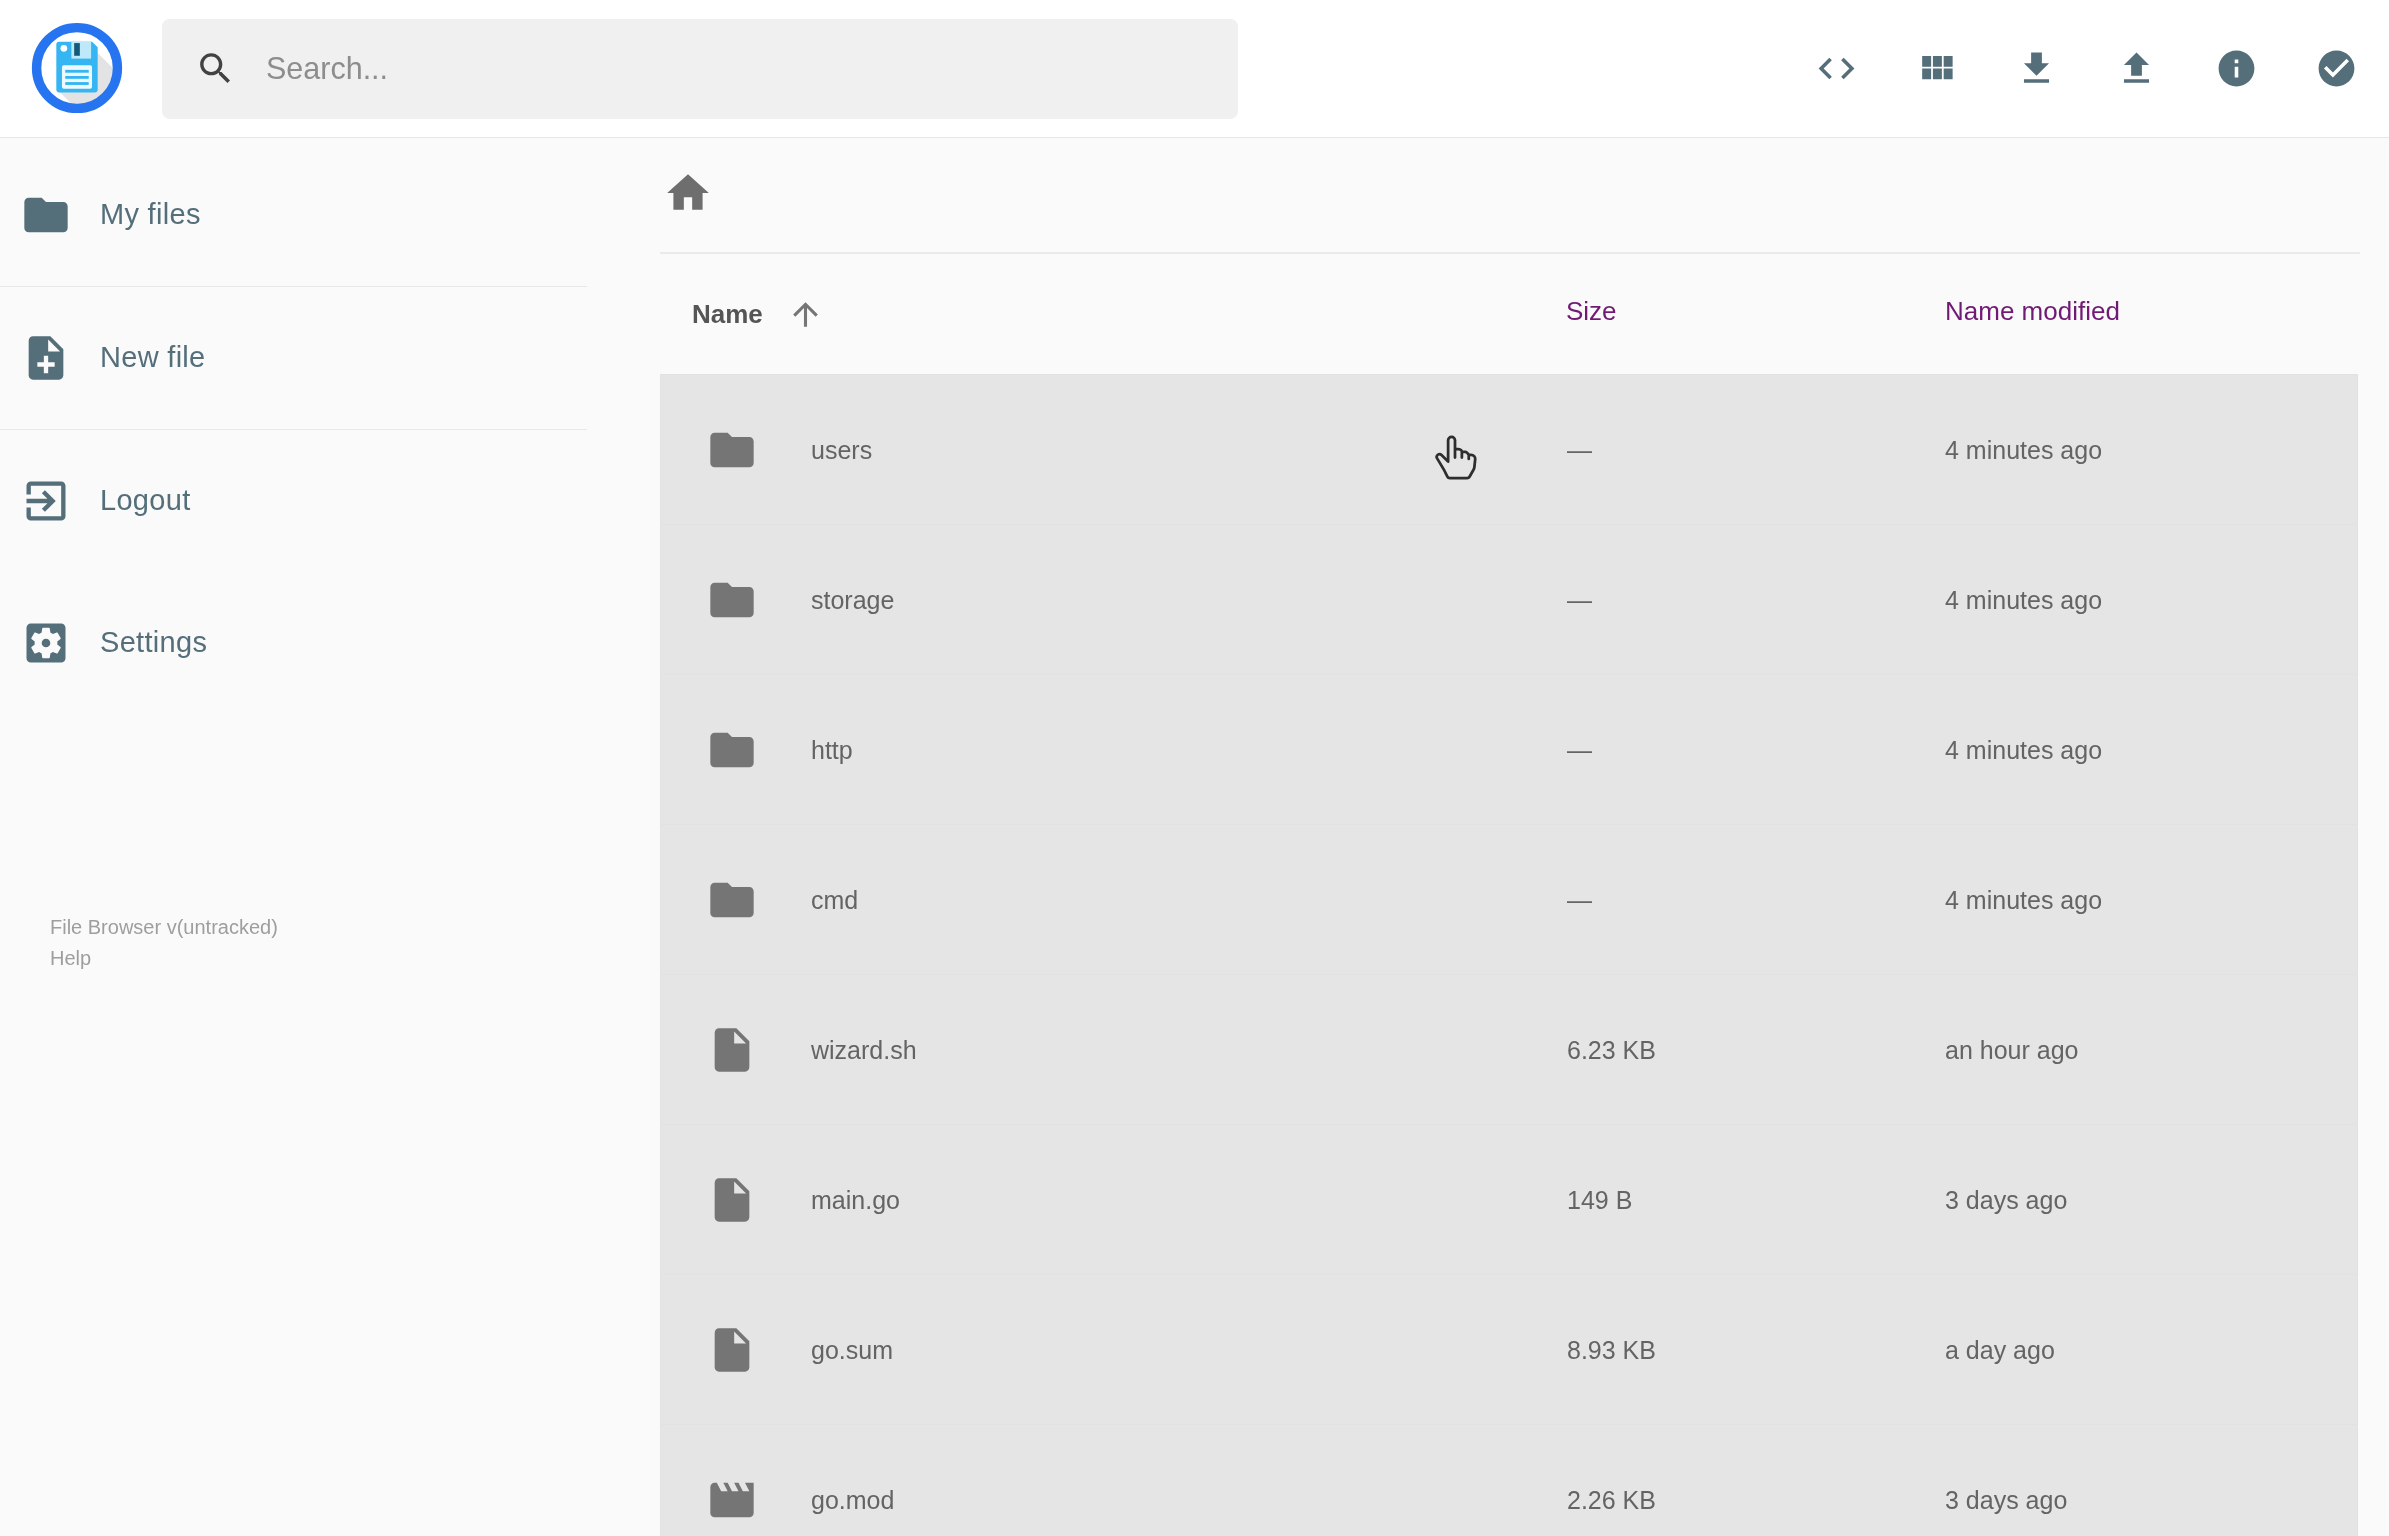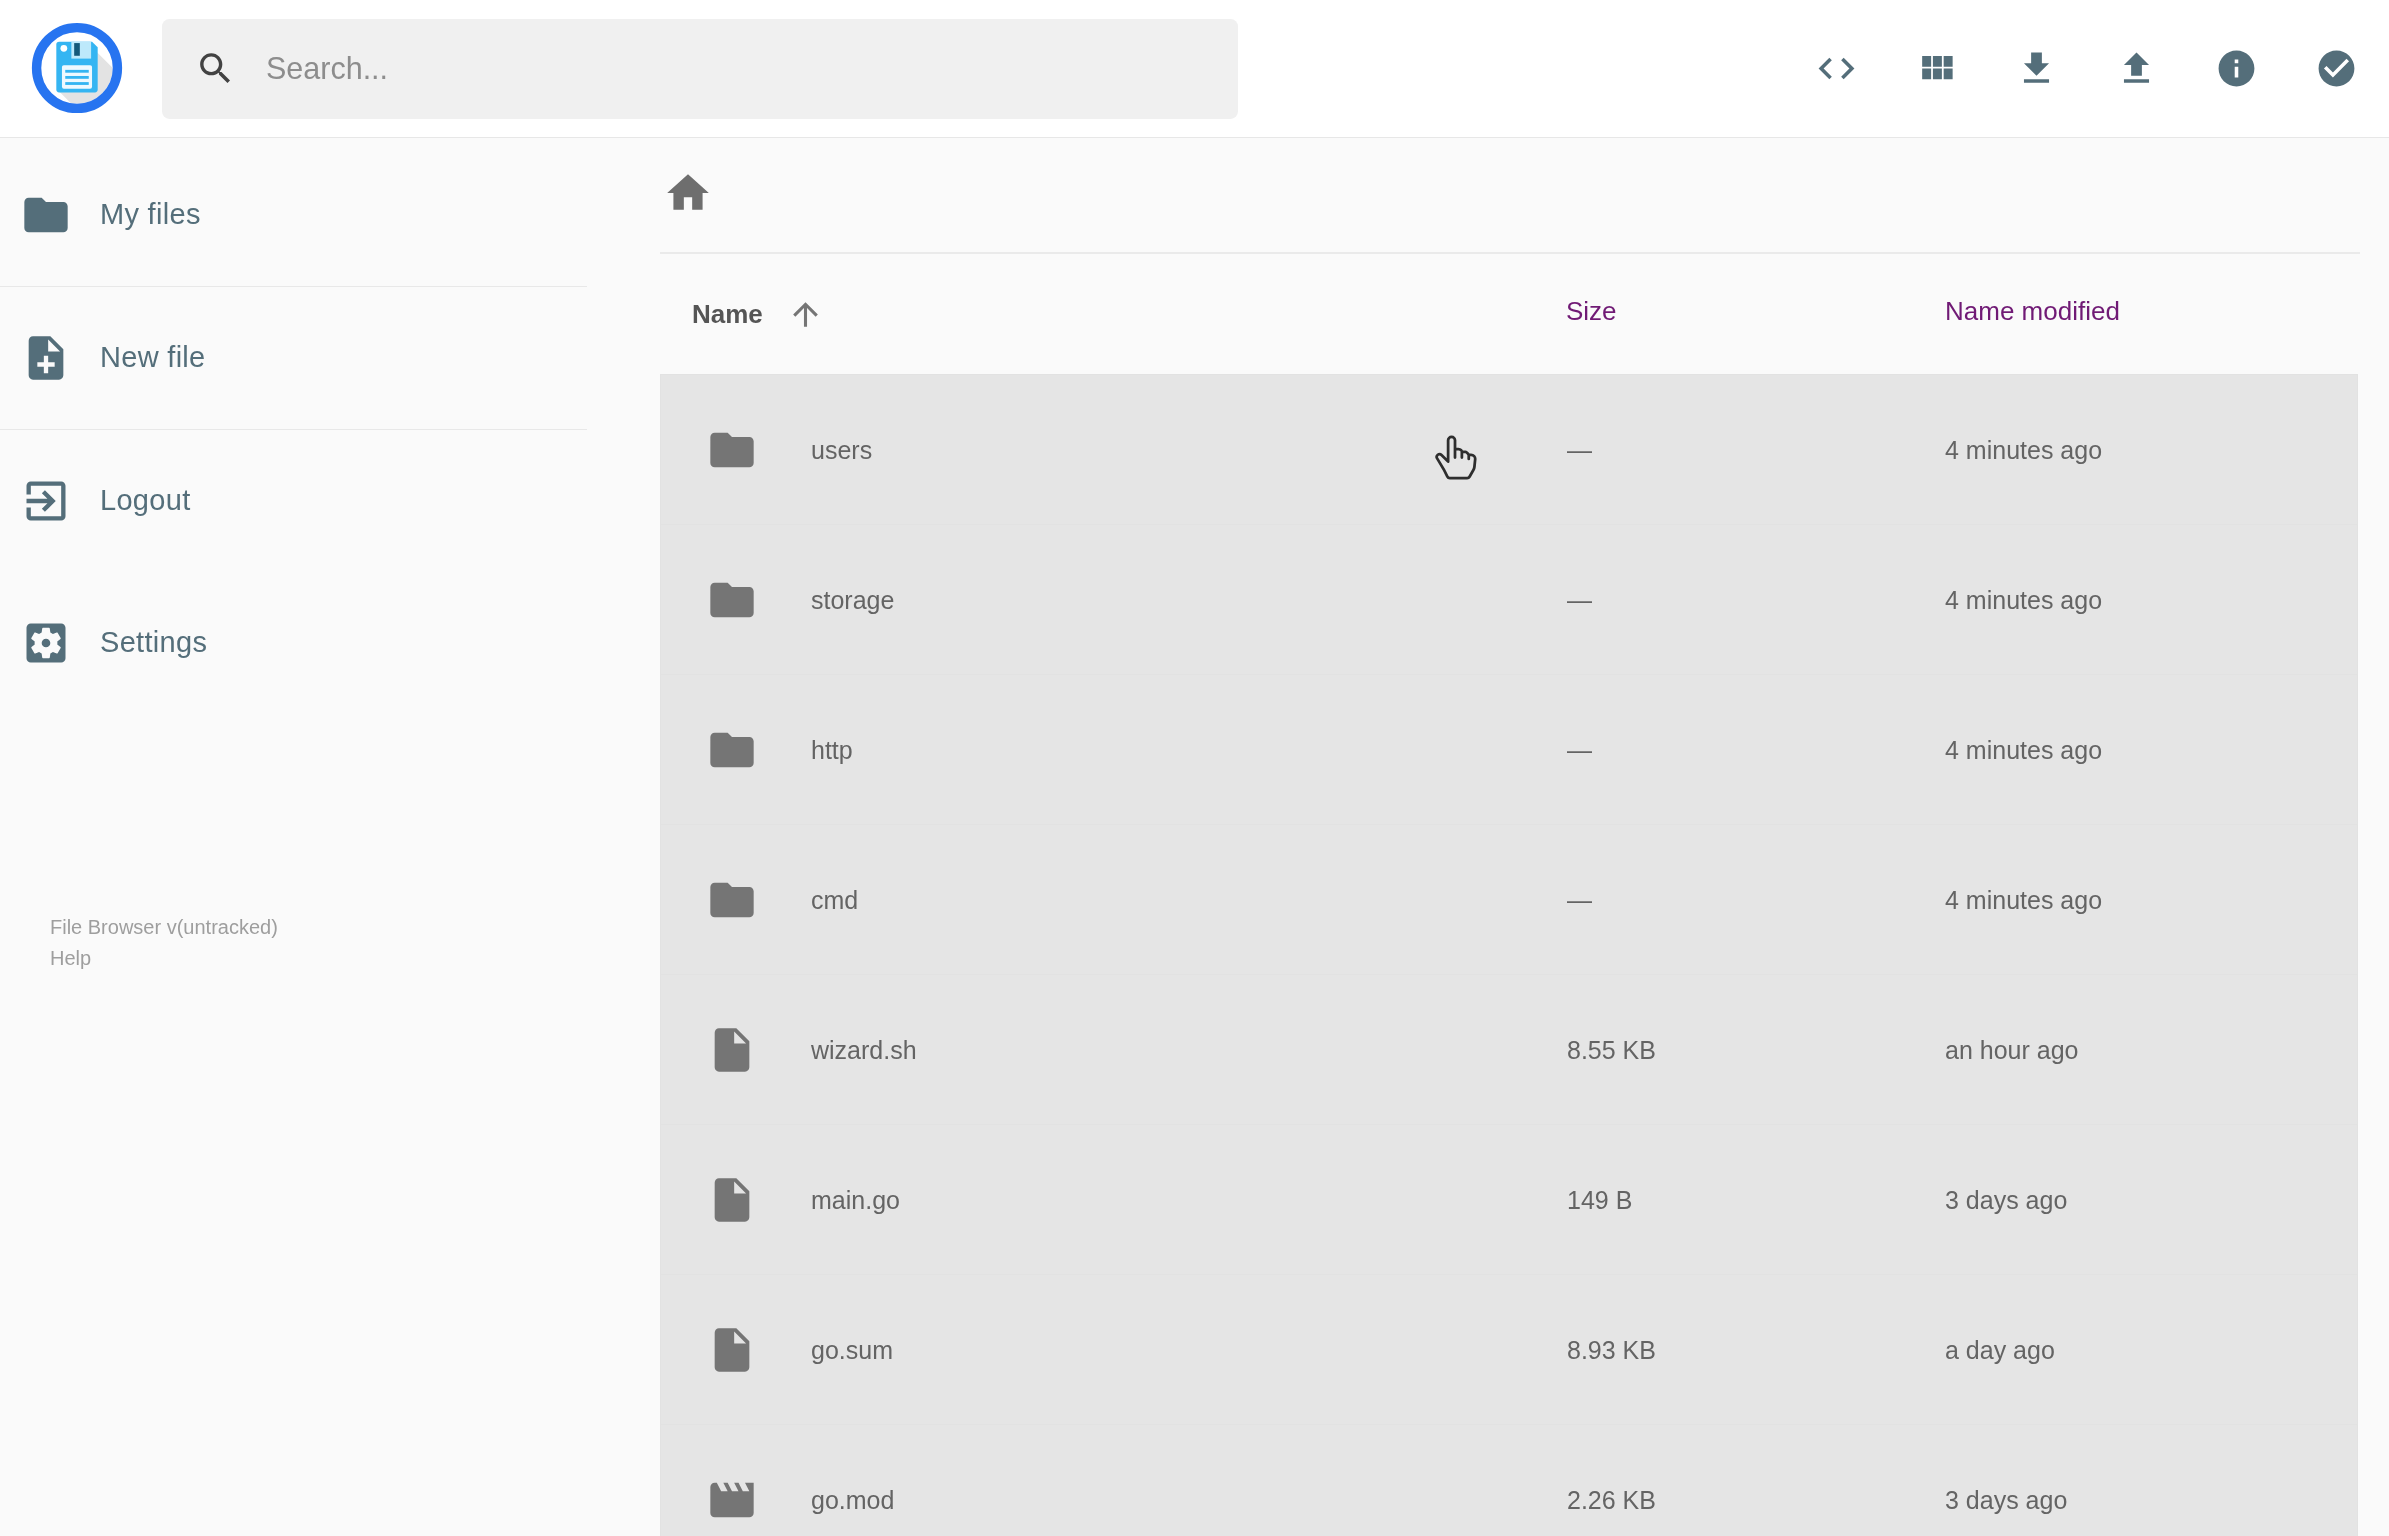--- a/index.html
+++ b/index.html
@@ -288,21 +288,21 @@
     <span class="cell name">cmd</span>
     <span class="cell size">—</span>
     <span class="cell mod">4 minutes ago</span>
   </div>
 
   <div class="row">
     <svg class="row-icon" viewBox="0 0 56 56" width="52" height="52">
           <use href="#sym-file" xlink:href="#sym-file"></use>
         </svg>
     <span class="cell name">wizard.sh</span>
-    <span class="cell size">8.55 KB</span>
+    <span class="cell size">6.23 KB</span>
     <span class="cell mod">an hour ago</span>
   </div>
 
   <div class="row">
     <svg class="row-icon" viewBox="0 0 56 56" width="52" height="52">
           <use href="#sym-file" xlink:href="#sym-file"></use>
         </svg>
     <span class="cell name">main.go</span>
     <span class="cell size">149 B</span>
     <span class="cell mod">3 days ago</span>

